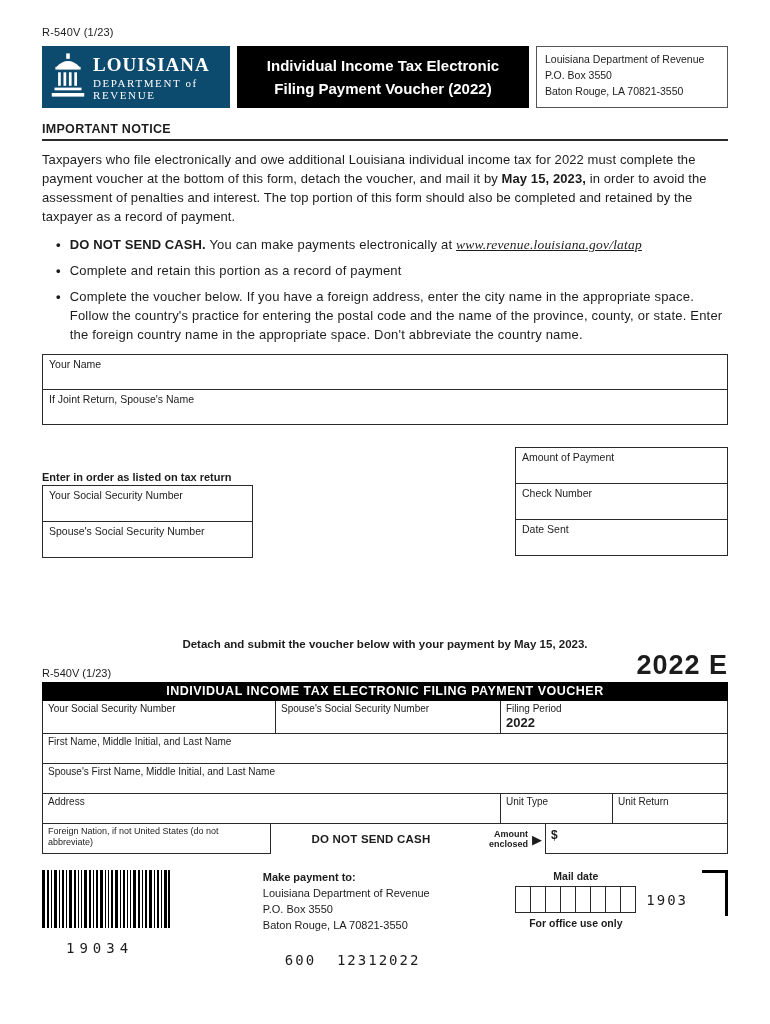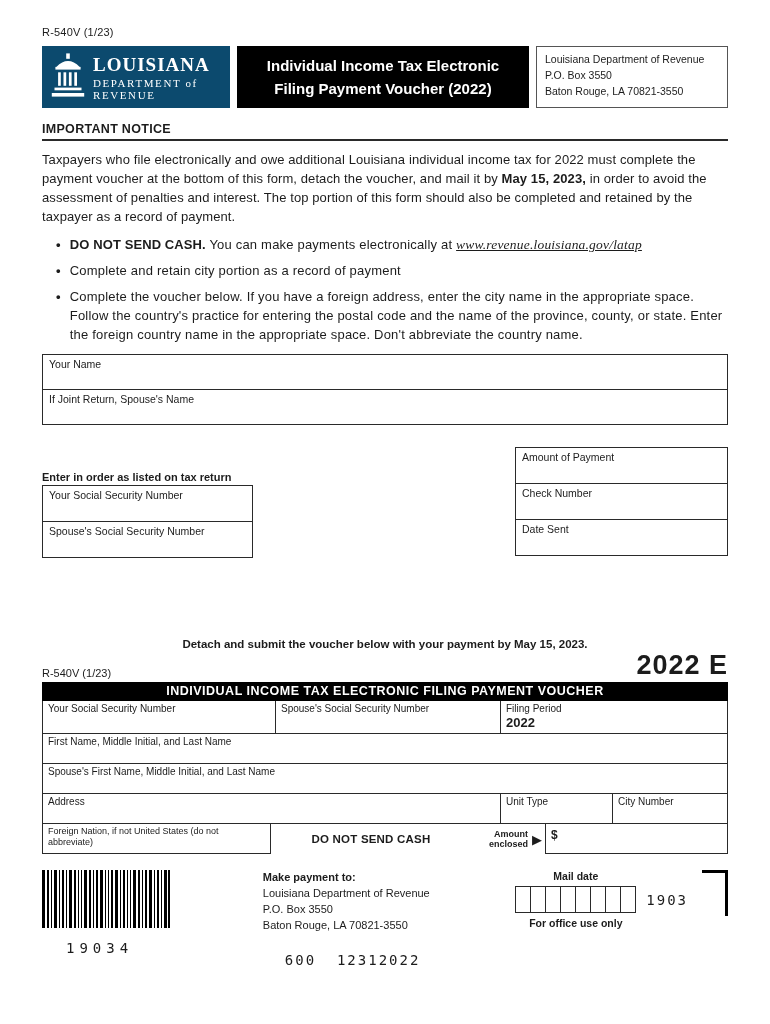--- a/index.html
+++ b/index.html
@@ -124,21 +124,21 @@
 
   <div class="notice-h">IMPORTANT NOTICE</div>
   <hr class="rule">
   <p class="para" style="margin:0"><span>Taxpayers who file electronically and owe additional Louisiana individual income tax for 2022 must complete the payment voucher at the bottom of this form, detach the voucher, and mail it by </span><b>May 15, 2023,</b><span> in order to avoid the assessment of penalties and interest. The top portion of this form should also be completed and retained by the taxpayer as a record of payment.</span></p>
 
   <div class="bullets">
     <div class="bullet">
       <span><b>DO NOT SEND CASH.</b><span> You can make payments electronically at </span><span class="link">www.revenue.louisiana.gov/latap</span></span>
     </div>
     <div class="bullet">
-      <span>Complete and retain city portion as a record of payment</span>
+      <span>Complete and retain this portion as a record of payment</span>
     </div>
     <div class="bullet">
       <span>Complete the voucher below. If you have a foreign address, enter the city name in the appropriate space. Follow the country's practice for entering the postal code and the name of the province, county, or state. Enter the foreign country name in the appropriate space. Don't abbreviate the country name.</span>
     </div>
   </div>
 
   <div class="fbox namebox first">
     <span>Your Name</span>
   </div>
   <div class="fbox namebox">
@@ -200,21 +200,21 @@
       </div>
     </div>
     <div class="vrow r4">
       <div class="vcell">
         <span>Address</span>
       </div>
       <div class="vcell">
         <span>Unit Type</span>
       </div>
       <div class="vcell last">
-        <span>City Number</span>
+        <span>Unit Return</span>
       </div>
     </div>
     <div class="vrow r6">
       <div class="vcell">
         <span style="font-size:9px;display:block;line-height:1.25;">Foreign Nation, if not United States (do not abbreviate)</span>
       </div>
       <div class="vcell open-cell">
         <span class="dnsc">DO NOT SEND CASH</span>
       </div>
       <div class="vcell amt-cell">

